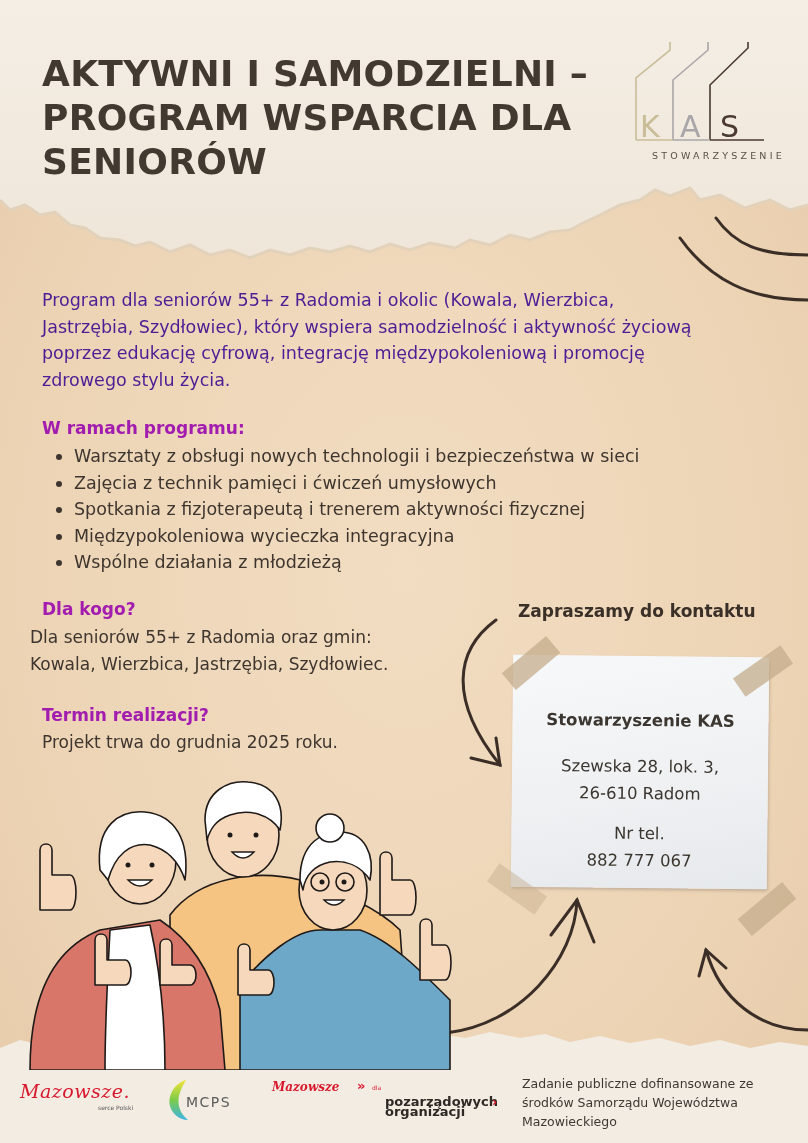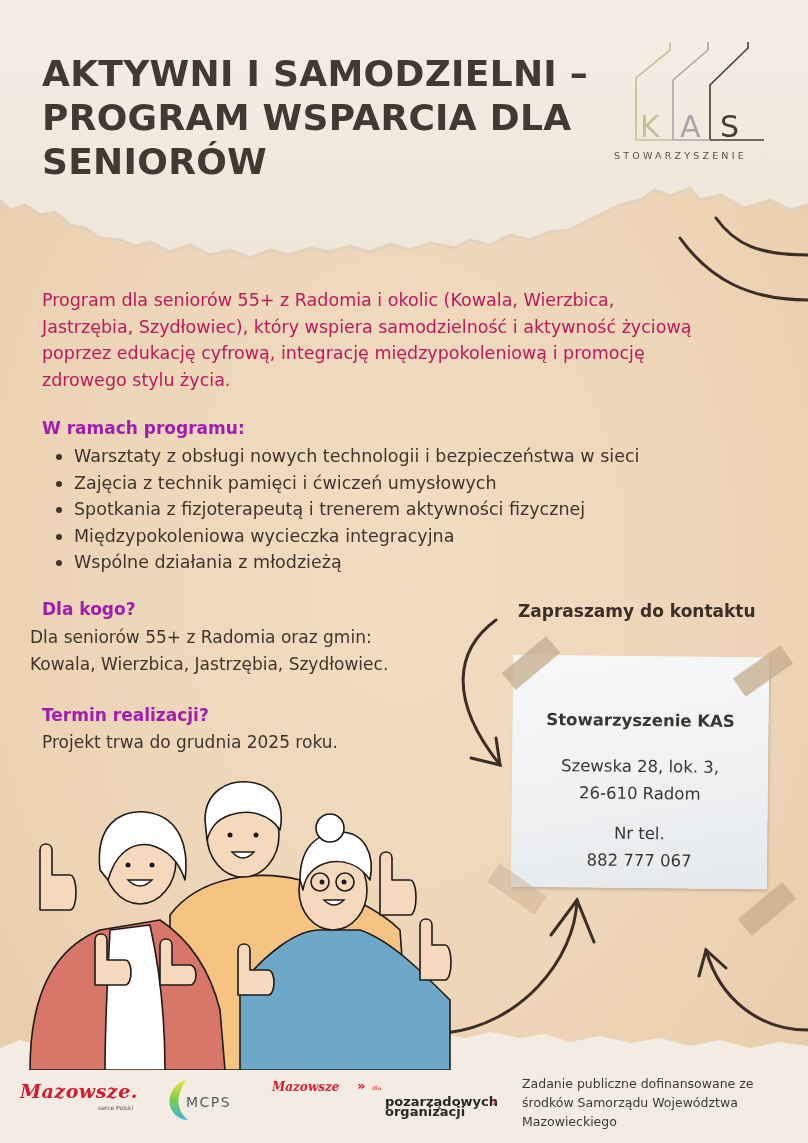--- a/index.html
+++ b/index.html
@@ -20,27 +20,27 @@
   .title {
     position: absolute; left: 42px; top: 52px; width: 560px;
     font-family: "DejaVu Sans", sans-serif; font-weight: bold;
     font-size: 36px; line-height: 44px; color: #423930; letter-spacing: 0.3px;
     text-transform: uppercase;
   }
   .title span { display: block; }
 
   .logo { position: absolute; left: 628px; top: 40px; width: 145px; height: 130px; }
   .logo-caption {
-    position: absolute; left: 614px; top: 150px;
+    position: absolute; left: 652px; top: 150px;
     font-size: 9.5px; letter-spacing: 3.2px; color: #5a5047;
   }
 
   .intro {
     position: absolute; left: 42px; top: 287px; width: 720px;
-    font-size: 17.5px; line-height: 26.5px; color: #be185d;
+    font-size: 17.5px; line-height: 26.5px; color: #4c1d95;
   }
   .intro span { display: block; white-space: nowrap; }
 
   .section-h {
     position: absolute; font-weight: bold; font-size: 17px; color: #a21caf;
   }
   .program-h { left: 42px; top: 418px; }
   .program-list {
     position: absolute; left: 54px; top: 443px; list-style: none;
     font-size: 17.5px; line-height: 26.5px; color: #3e362e;
@@ -72,21 +72,21 @@
   .note-phone { position: absolute; left: 0; right: 0; top: 164px; font-size: 16.5px; line-height: 27px; }
 
   .tape { position: absolute; width: 58px; height: 22px; background: rgba(196,172,140,0.75); }
 
   .arrows { position: absolute; inset: 0; width: 808px; height: 1143px; pointer-events: none; }
 
   .people { position: absolute; left: 0; top: 770px; width: 480px; height: 300px; }
 
   .footer-logo-mazowsze {
     position: absolute; left: 20px; top: 1080px;
-    font-family: "DejaVu Serif", serif; font-weight: bold; font-style: italic;
+    font-family: "DejaVu Serif", serif; font-weight: normal; font-style: italic;
     font-size: 19px; color: #d8182c; letter-spacing: 0.5px;
   }
   .footer-logo-mazowsze-sub { position: absolute; left: 98px; top: 1104px; font-size: 6px; color: #555; }
   .footer-mcps { position: absolute; left: 168px; top: 1078px; width: 80px; height: 44px; }
   .footer-mcps-text { position: absolute; left: 186px; top: 1094px; font-weight: normal; font-size: 14px; color: #5b5b5b; letter-spacing: 1.5px; }
   .footer-ngo-mazowsze {
     position: absolute; left: 272px; top: 1080px;
     font-family: "DejaVu Serif", serif; font-weight: bold; font-style: italic;
     font-size: 12px; color: #d8182c;
   }

